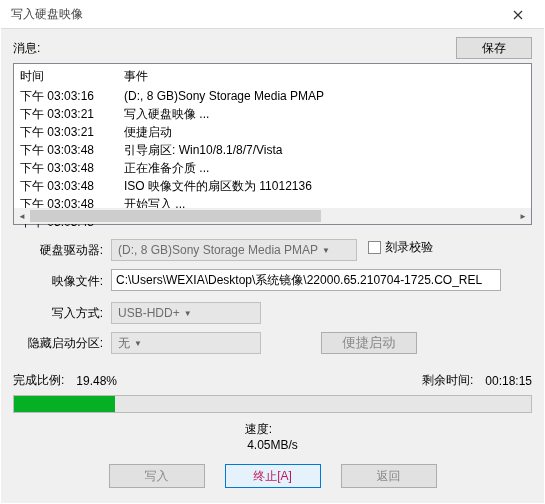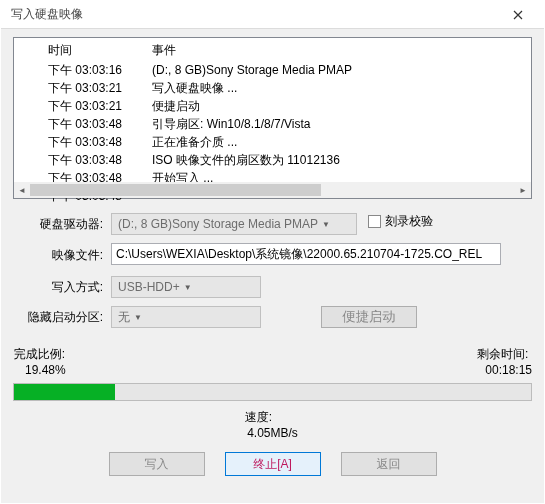--- a/index.html
+++ b/index.html
@@ -6,21 +6,21 @@
 body { font-family: "Microsoft YaHei", "SimSun", sans-serif; font-size: 12px; background: #fff; width: 545px; height: 504px; overflow: hidden; }
 .window { width: 545px; height: 504px; border: 1px solid #fff; background: #f0f0f0; display: flex; flex-direction: column; }
 .titlebar { height: 28px; background: #fff; display: flex; align-items: center; padding: 0 6px 0 10px; border-bottom: 1px solid #dcdcdc; }
 .titlebar-title { flex: 1; color: #444; }
 .close-btn { width: 40px; height: 28px; display: flex; align-items: center; justify-content: center; color: #333; }
 .close-btn svg { width: 10px; height: 10px; }
 .content { padding: 8px 12px 10px 12px; flex: 1; display: flex; flex-direction: column; }
 .msg-row { display: flex; align-items: center; margin-bottom: 4px; }
 .msg-label { flex: 1; color: #000; }
 .save-btn { width: 76px; height: 22px; background: #e1e1e1; border: 1px solid #adadad; font-size: 12px; cursor: pointer; }
-.log-panel { border: 1px solid #828790; background: #fff; height: 162px; position: relative; margin-bottom: 14px; padding-left: 28px; }
+.log-panel { border: 1px solid #828790; background: #fff; height: 162px; position: relative; margin-bottom: 14px; }
 .log-inner { display: flex; }
 .log-col-time { width: 110px; padding: 4px 0 0 6px; }
 .log-col-event { flex: 1; padding: 4px 0 0 0; }
 .log-header { font-weight: normal; color: #000; margin-bottom: 2px; }
 .log-row { color: #000; line-height: 18px; white-space: nowrap; }
 .scrollbar-h { position: absolute; left: 0; right: 0; bottom: 0; height: 16px; background: #f0f0f0; display: flex; }
 .sb-btn { width: 16px; height: 16px; background: #f0f0f0; display: flex; align-items: center; justify-content: center; color: #606060; font-size: 8px; }
 .sb-track { flex: 1; background: #f0f0f0; position: relative; }
 .sb-thumb { position: absolute; left: 0; top: 2px; bottom: 2px; width: 60%; background: #cdcdcd; }
 .form-row { display: flex; align-items: center; margin-bottom: 8px; }
@@ -32,21 +32,21 @@
 .dd-write { width: 150px; }
 .dd-hide { width: 150px; }
 .checkbox-wrap { display: inline-flex; align-items: center; margin-left: 8px; }
 .checkbox { width: 13px; height: 13px; border: 1px solid #888; background: #fff; margin-right: 4px; }
 .text-input { display: inline-block; background: #fff; border: 1px solid #abadb3; height: 22px; line-height: 20px; padding: 0 4px; width: 390px; color: #000; overflow: hidden; white-space: nowrap; }
 .quick-btn { width: 96px; height: 22px; background: #e1e1e1; border: 1px solid #adadad; color: #888; margin-left: 60px; }
 .stats-row { display: flex; align-items: center; margin: 10px 0 6px 0; }
 .stats-label { color: #000; }
 .stats-val { color: #000; margin-left: 12px; }
 .stats-gap { flex: 1; }
-.stats-pair { display: flex; align-items: center; flex-direction: column; }
+.stats-pair { display: flex; align-items: center; }
 .progress-outer { height: 18px; border: 1px solid #bcbcbc; background: #e6e6e6; position: relative; margin-bottom: 8px; }
 .progress-fill { position: absolute; left: 0; top: 0; bottom: 0; width: 19.48%; background: #06b025; }
 .speed-row { display: flex; justify-content: flex-end; align-items: center; margin-bottom: 12px; flex-direction: column; }
 .speed-label { margin-right: 28px; }
 .btn-row { display: flex; justify-content: center; gap: 20px; }
 .action-btn { width: 96px; height: 24px; background: #e1e1e1; border: 1px solid #adadad; font-size: 12px; color: #888; }
 .action-btn.enabled { color: #be185d; border-color: #0078d7; background: #e5f1fb; }
 </style>
 </head>
 <body>
@@ -55,20 +55,24 @@
   <div class="titlebar">
     <span class="titlebar-title">写入硬盘映像</span>
     <div class="close-btn">
       <svg viewBox="0 0 10 10">
           <path d="M1 1 L9 9 M9 1 L1 9" stroke="#333" stroke-width="1.2"></path>
         </svg>
     </div>
   </div>
 
   <div class="content">
+    <div class="msg-row">
+      <span class="msg-label">消息:</span>
+      <button class="save-btn">保存</button>
+    </div>
 
     <div class="log-panel">
       <div class="log-inner">
         <div class="log-col-time">
           <div class="log-header">时间</div>
           <div id="log-times">
               <div class="log-row">下午 03:03:16</div>
               <div class="log-row">下午 03:03:21</div>
               <div class="log-row">下午 03:03:21</div>
               <div class="log-row">下午 03:03:48</div>

